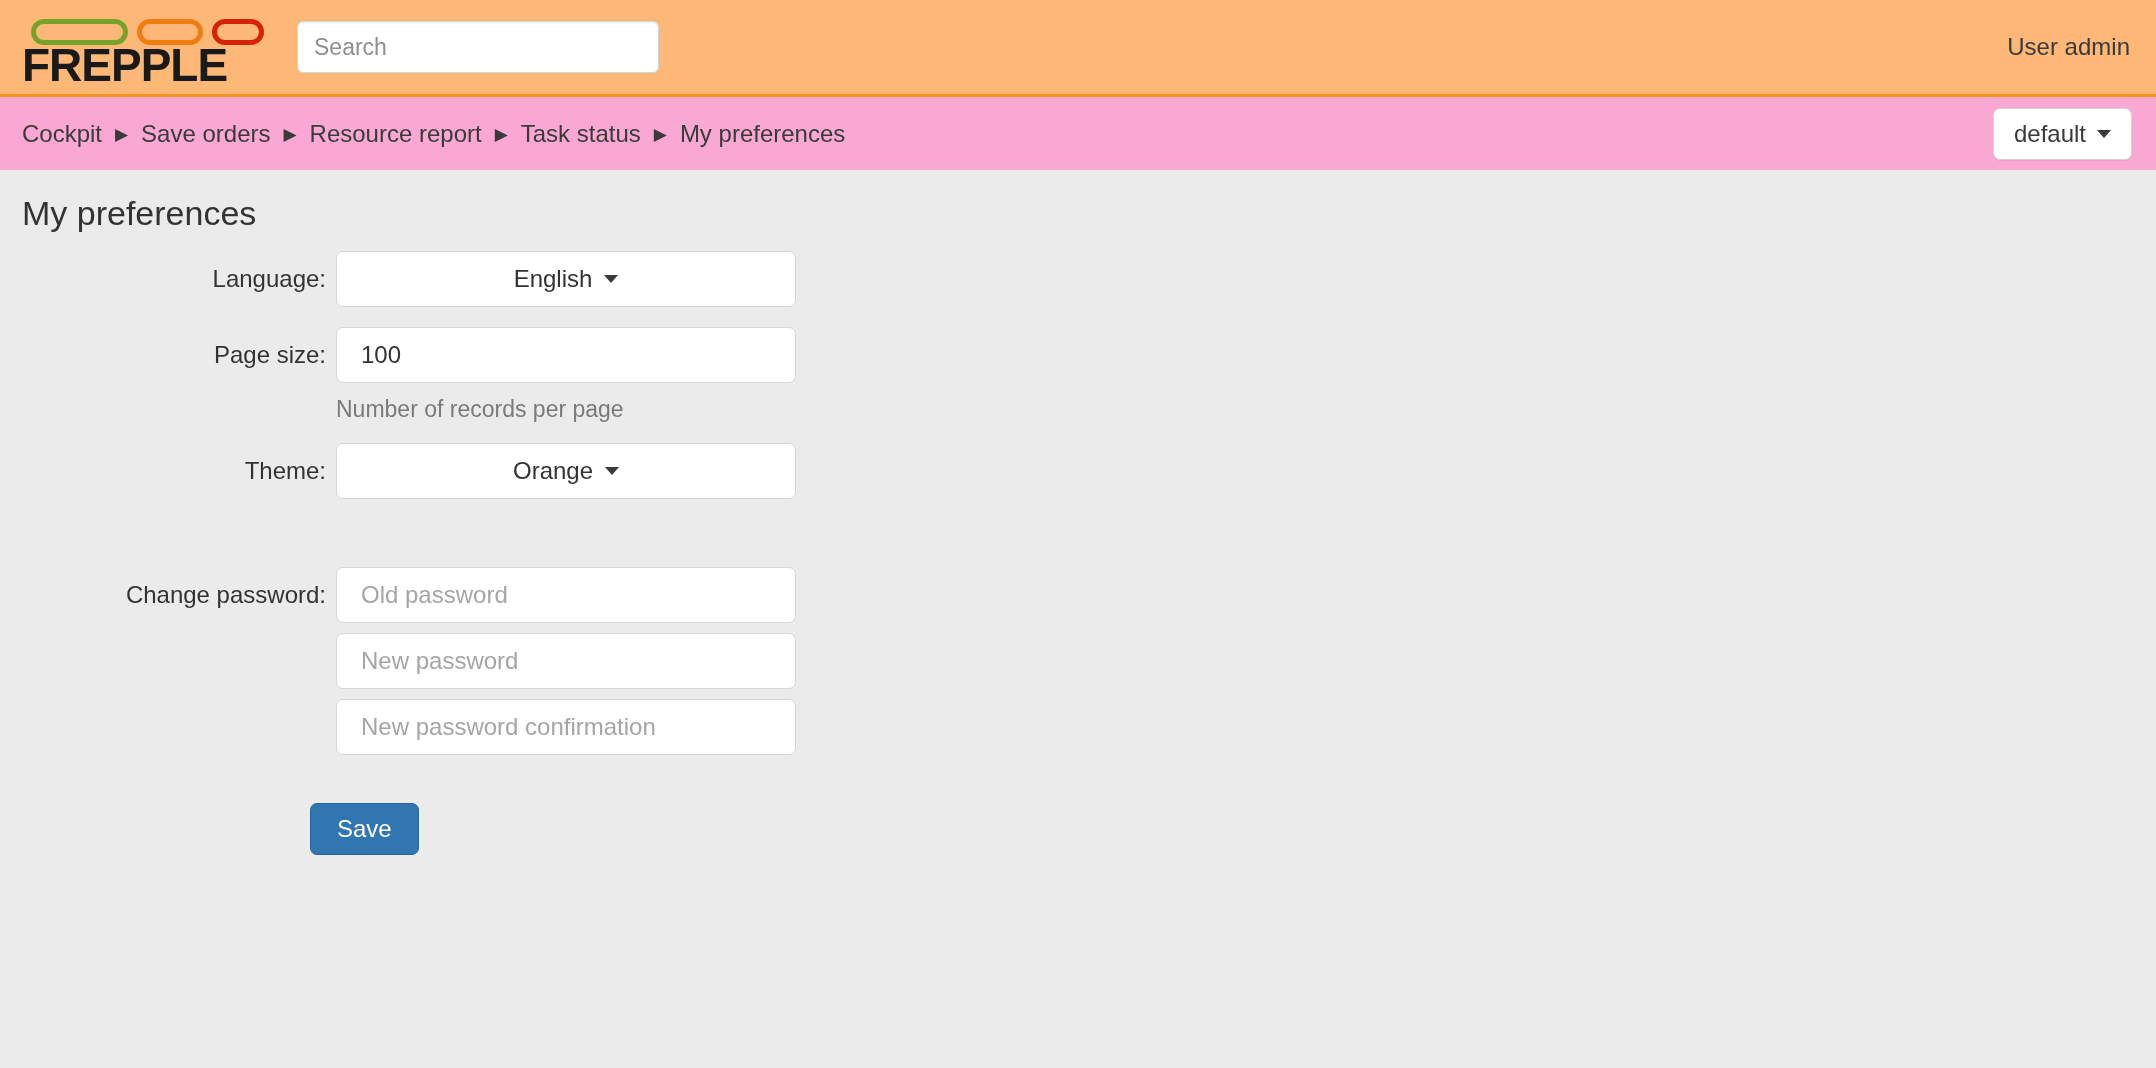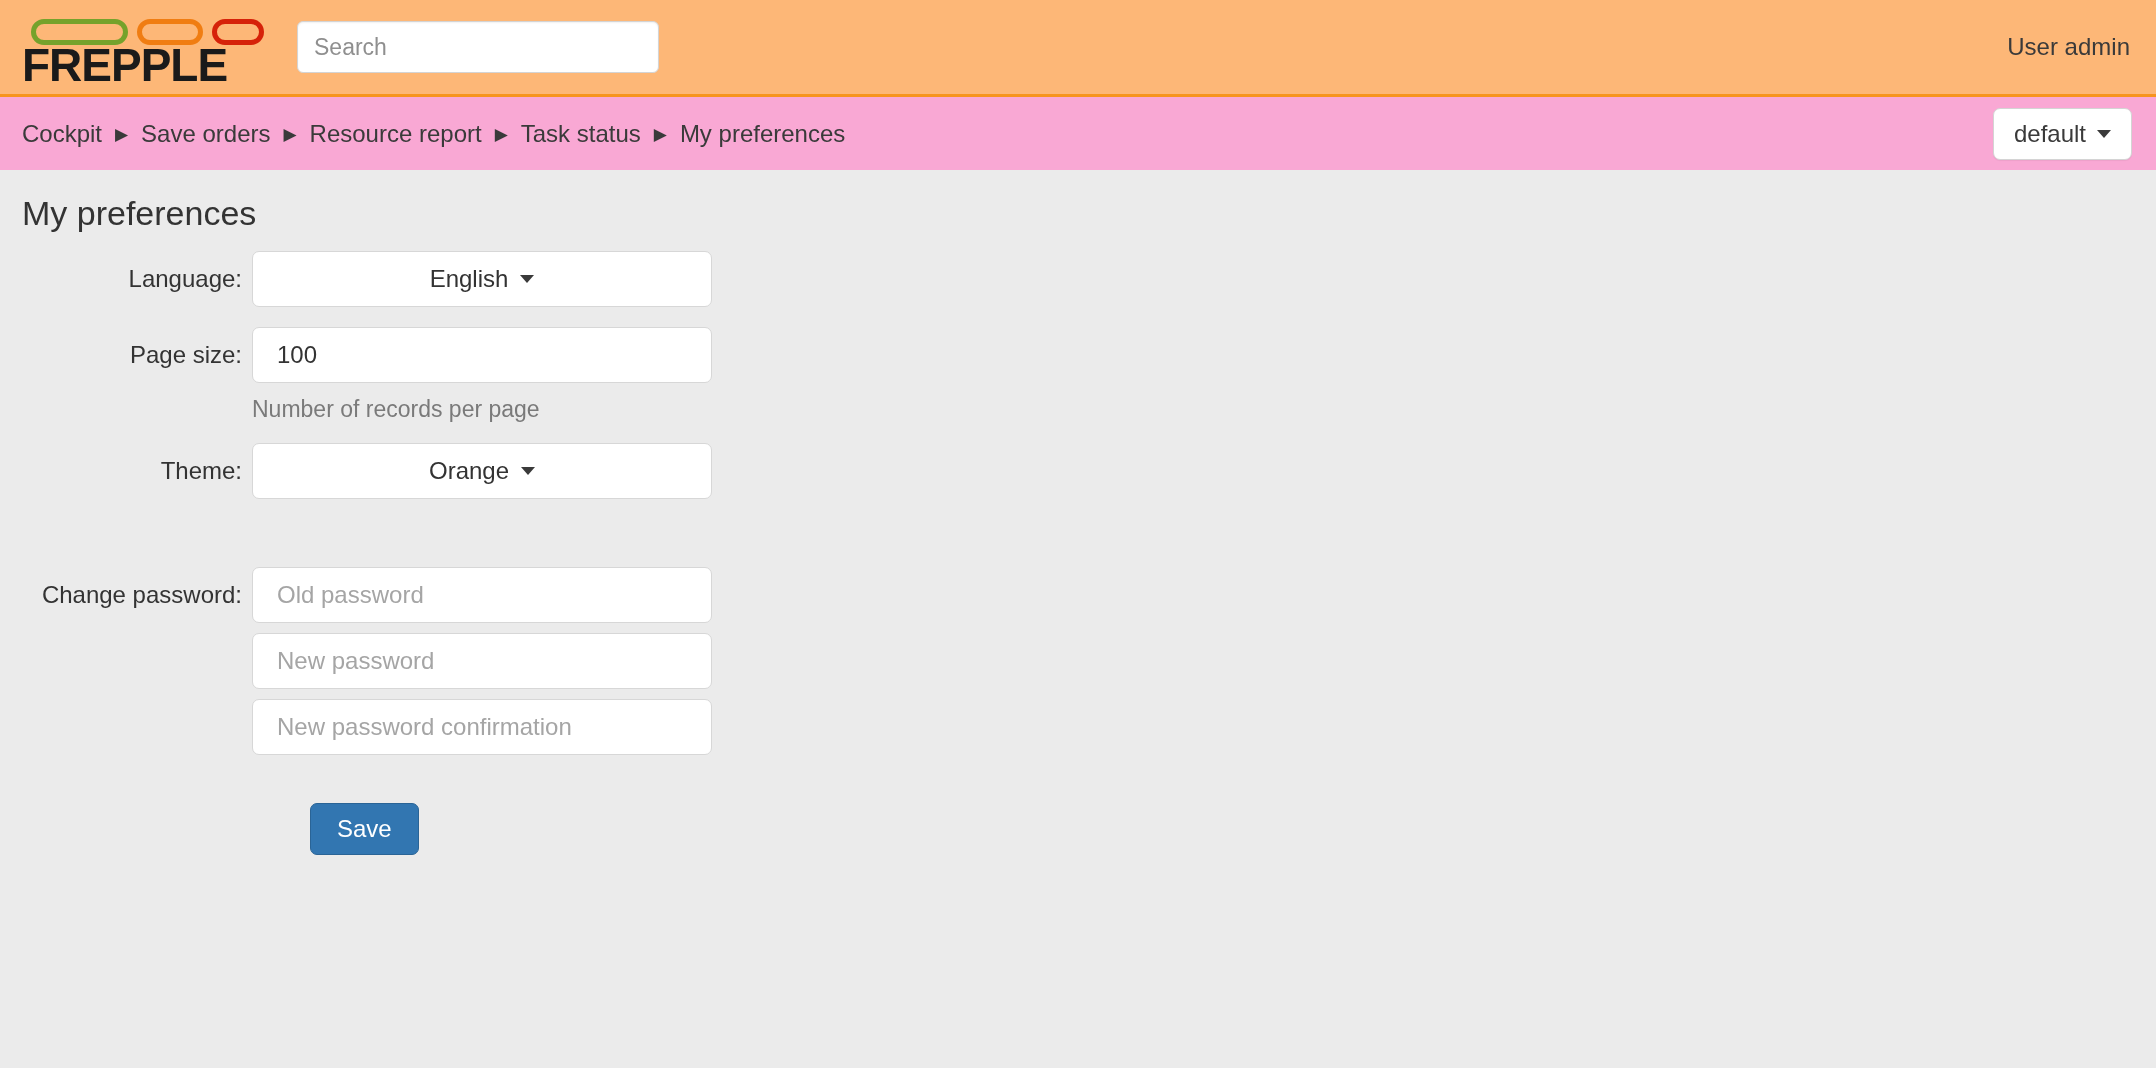--- a/index.html
+++ b/index.html
@@ -172,21 +172,21 @@
     margin: 0 0 18px 22px;
   }
 
   .form { margin-left: 0; }
   .form-row {
     display: flex;
     align-items: flex-start;
     margin-bottom: 20px;
   }
   .form-label {
-    width: 252px;
+    width: 336px;
     text-align: right;
     font-size: 24px;
     color: #333333;
     padding-top: 14px;
     padding-right: 10px;
     flex: none;
   }
   .form-field { flex: none; }
 
   .ctrl {

